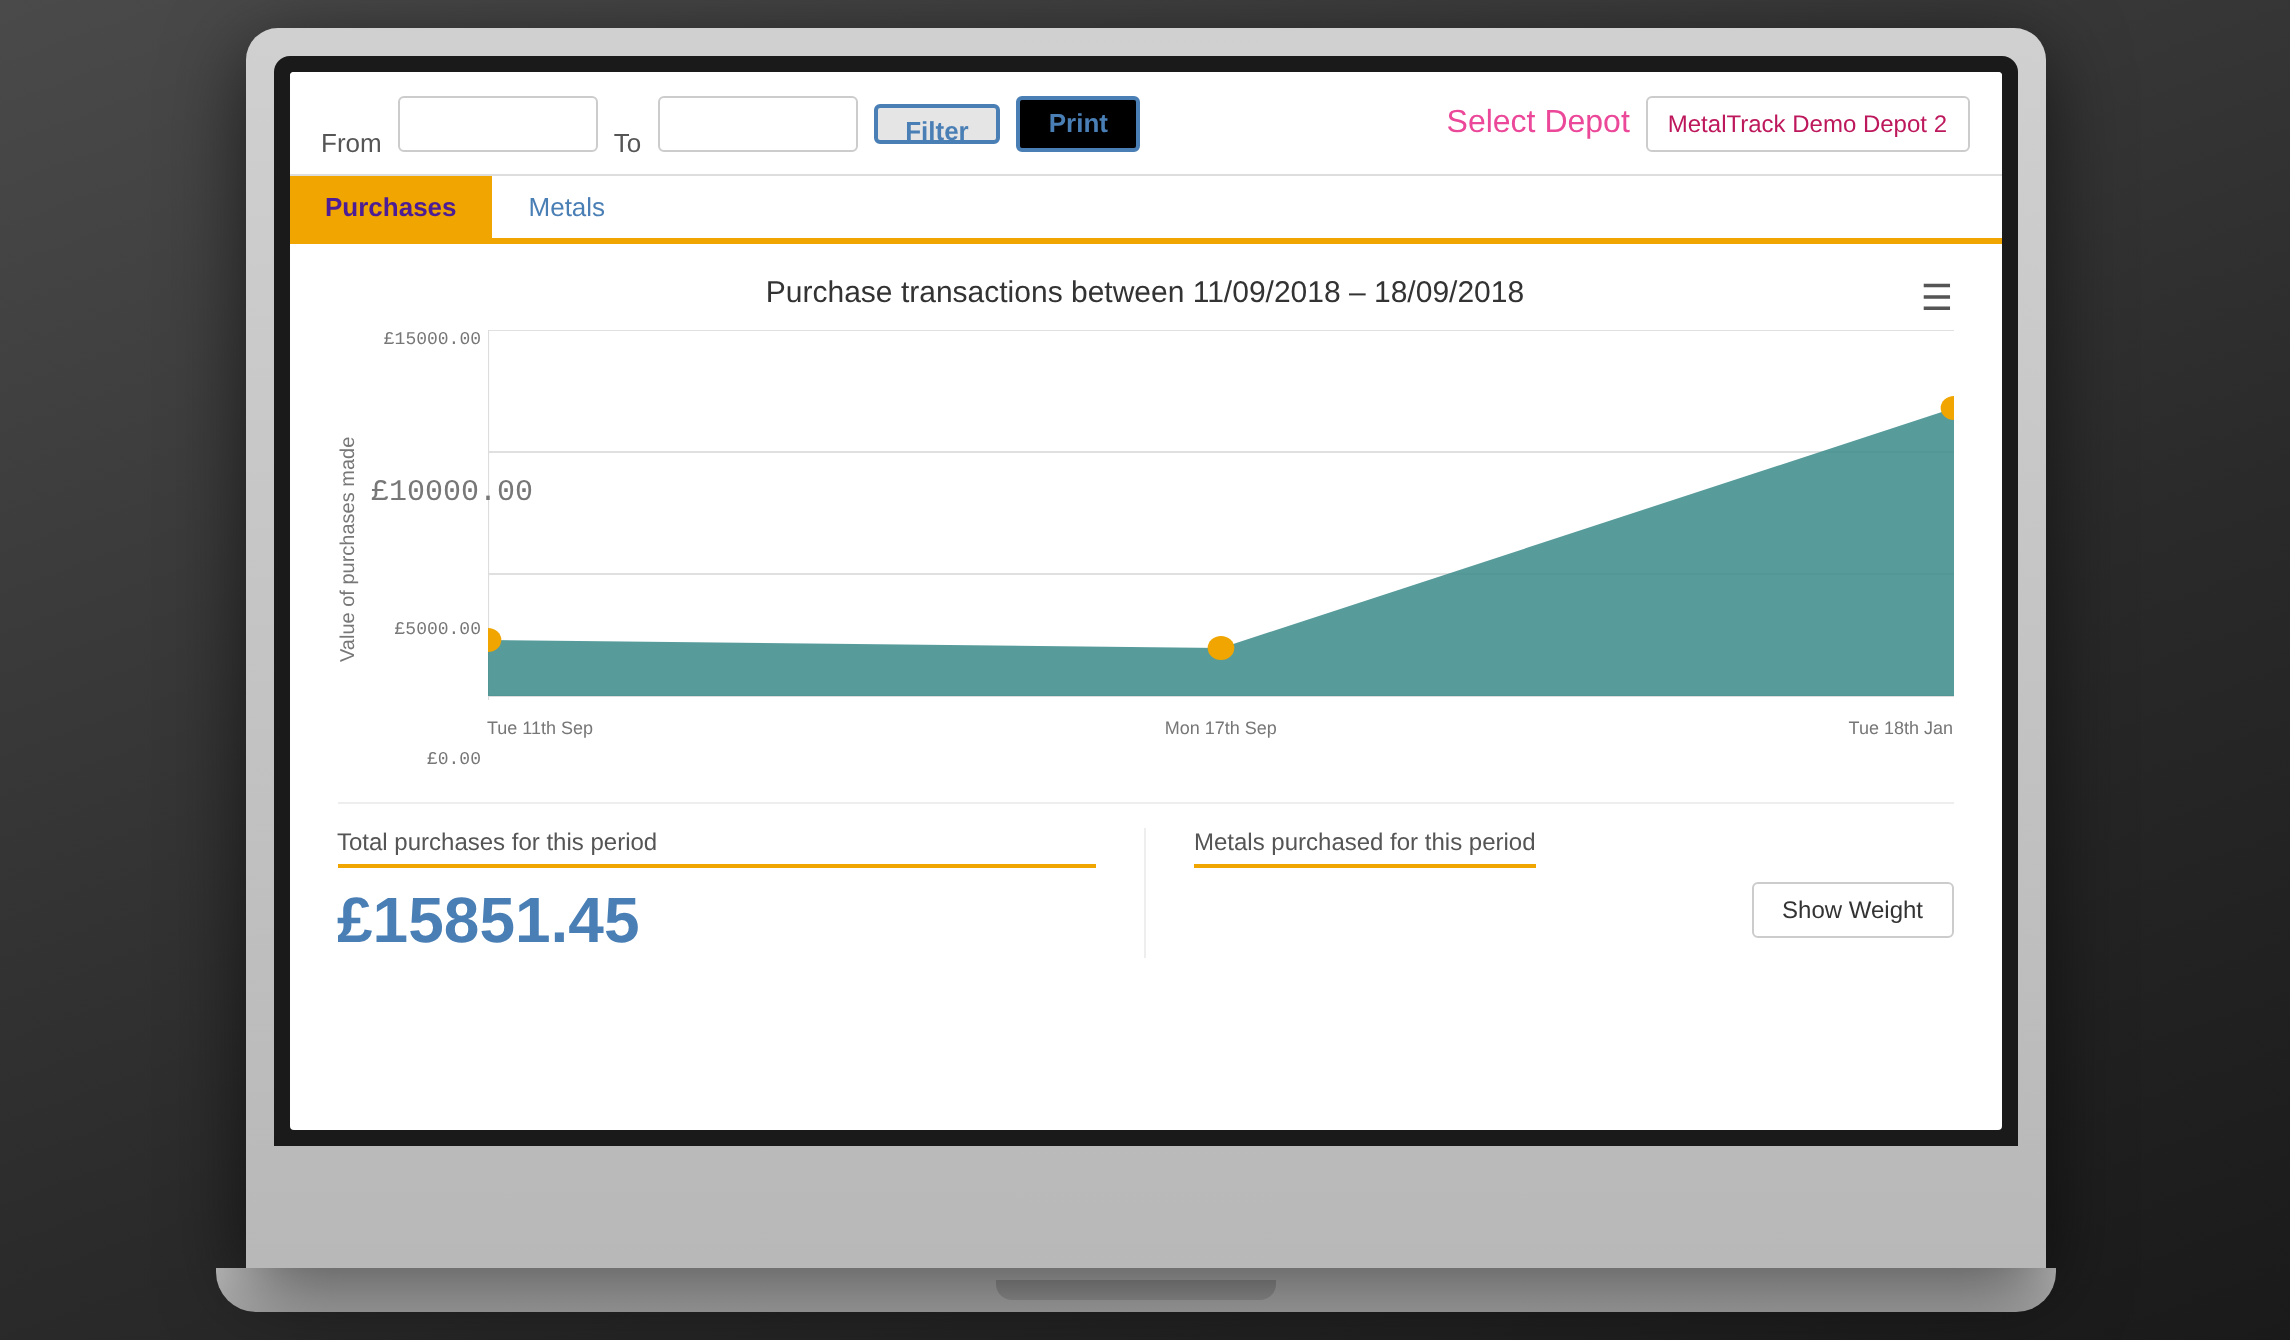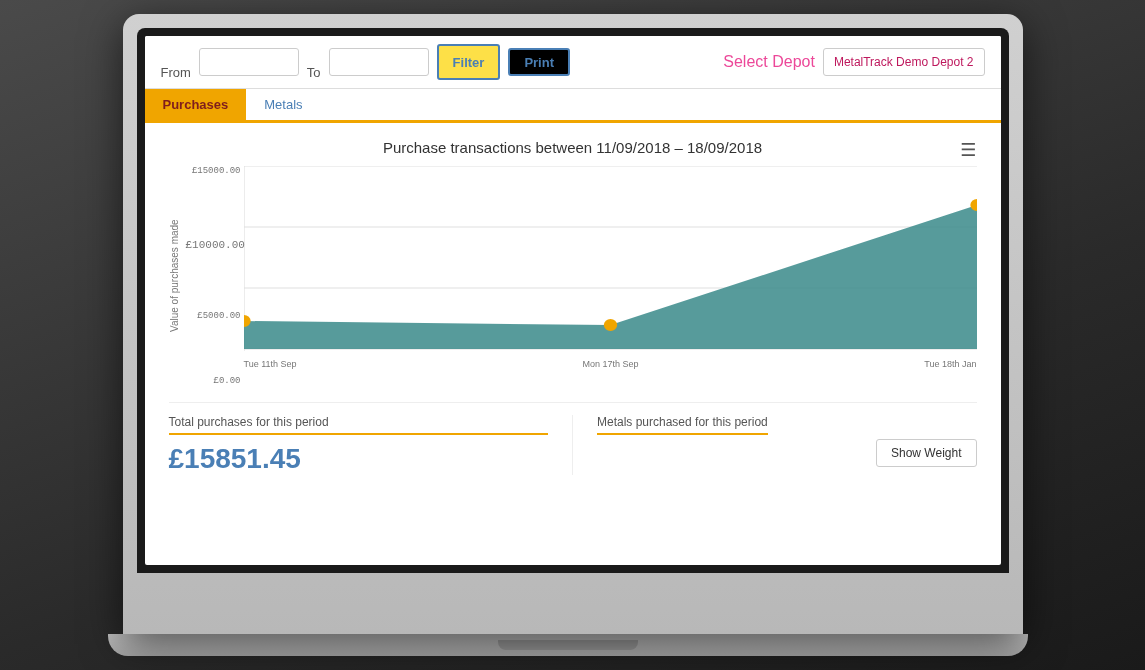--- a/index.html
+++ b/index.html
@@ -79,29 +79,29 @@
       border: 1px solid #ccc;
       border-radius: 3px;
       padding: 4px 8px;
       font-size: 12px;
       width: 100px;
       height: 28px;
       color: #333;
     }
 
     .btn-filter {
-      background: #fde047;
+      background: #e5e5e5;
       border: 2px solid #4a7fb5;
       color: #4a7fb5;
       font-size: 13px;
       font-weight: bold;
       padding: 4px 14px;
       border-radius: 3px;
       cursor: pointer;
-      height: 36px;
+      height: 20px;
     }
 
     .btn-print {
       background: #000000;
       border: 2px solid #4a7fb5;
       color: #4a7fb5;
       font-size: 13px;
       font-weight: bold;
       padding: 4px 14px;
       border-radius: 3px;
@@ -135,21 +135,21 @@
 
     .tab {
       padding: 8px 18px;
       font-size: 13px;
       cursor: pointer;
       color: #4a7fb5;
     }
 
     .tab.active {
       background: #f0a500;
-      color: #7f1d1d;
+      color: #4c1d95;
       font-weight: bold;
     }
 
     .main-content {
       padding: 16px 24px;
       flex: 1;
       overflow: hidden;
     }
 
     .section-title {
@@ -229,21 +229,21 @@
 
     .summary-label {
       font-size: 12px;
       color: #555;
       border-bottom: 2px solid #f0a500;
       padding-bottom: 4px;
       margin-bottom: 8px;
     }
 
     .summary-value {
-      font-size: 28px;
+      font-size: 32px;
       color: #4a7fb5;
       font-weight: bold;
     }
 
     .btn-show-weight {
       background: #fff;
       border: 1px solid #ccc;
       border-radius: 3px;
       padding: 6px 14px;
       font-size: 12px;
@@ -288,21 +288,21 @@
               <div class="chart-title">Purchase transactions between 11/09/2018 – 18/09/2018</div>
               <span class="hamburger-icon">☰</span>
             </div>
 
             <div class="chart-area">
               <div class="y-axis-label">Value of purchases made</div>
 
               <div style="position:relative; flex:1; margin-left:55px;">
                 
                 <div class="y-tick-label" style="position:absolute; left:-58px; top:0; font-size:9px; color:#777;">£15000.00</div>
-                <div class="y-tick-label" style="position:absolute; left:-58px; top:33%; font-size:11px; color:#777;">£10000.00</div>
+                <div class="y-tick-label" style="position:absolute; left:-58px; top:33%; font-size:15px; color:#777;">£10000.00</div>
                 <div class="y-tick-label" style="position:absolute; left:-58px; top:66%; font-size:9px; color:#777;">£5000.00</div>
                 <div class="y-tick-label" style="position:absolute; left:-58px; top:calc(100% - 10px); font-size:9px; color:#777;">£0.00</div>
 
                 <svg width="100%" height="185px" viewBox="0 0 660 185" preserveAspectRatio="none">
 
                   <line x1="0" y1="0" x2="660" y2="0" stroke="#e0e0e0" stroke-width="1"></line>
                   <line x1="0" y1="61" x2="660" y2="61" stroke="#e0e0e0" stroke-width="1"></line>
                   <line x1="0" y1="122" x2="660" y2="122" stroke="#e0e0e0" stroke-width="1"></line>
                   <line x1="0" y1="183" x2="660" y2="183" stroke="#ddd" stroke-width="1"></line>
 

